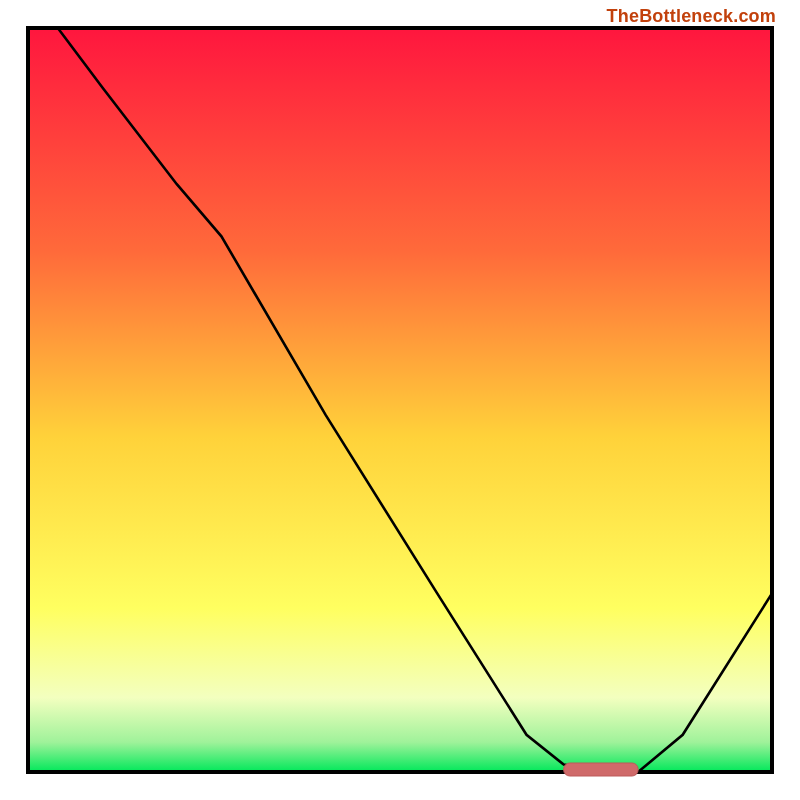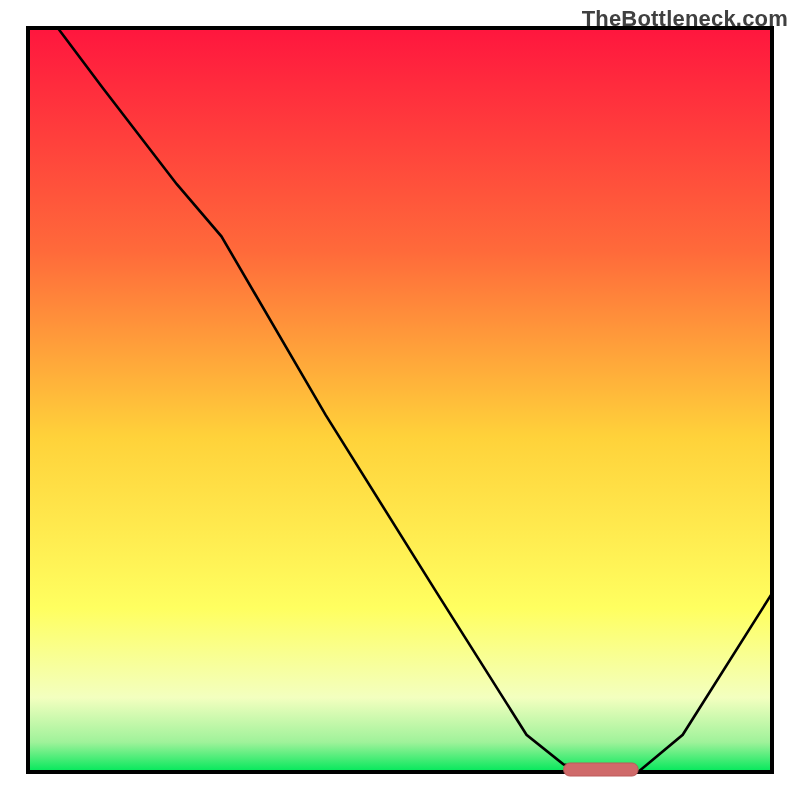--- a/index.html
+++ b/index.html
@@ -12,24 +12,24 @@
     overflow: hidden;
   }
   .container {
     position: relative;
     width: 800px;
     height: 800px;
   }
   .watermark {
     position: absolute;
     top: 6px;
-    right: 12px;
-    font-size: 22px;
+    right: 24px;
+    font-size: 18px;
     font-weight: 600;
-    color: #404040;
+    color: #c2410c;
     letter-spacing: 0.2px;
     z-index: 5;
   }
   svg.plot {
     position: absolute;
     top: 0;
     left: 0;
     width: 800px;
     height: 800px;
     z-index: 1;

